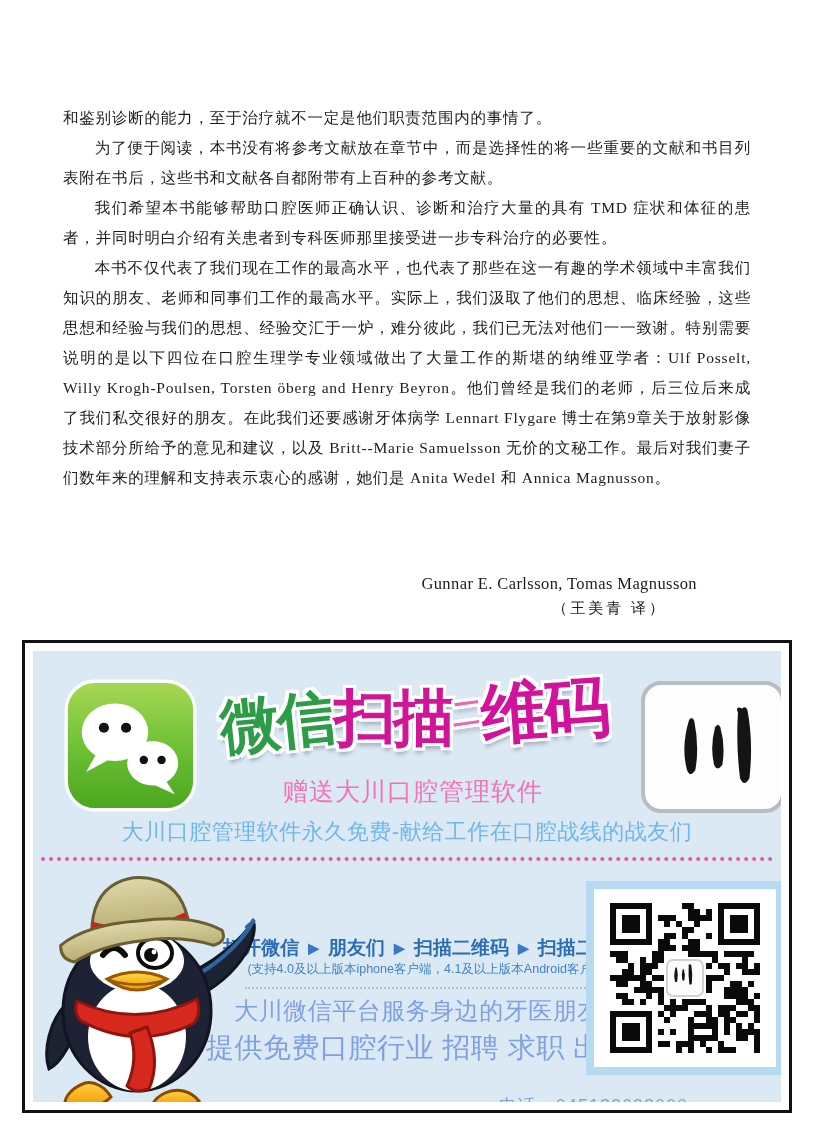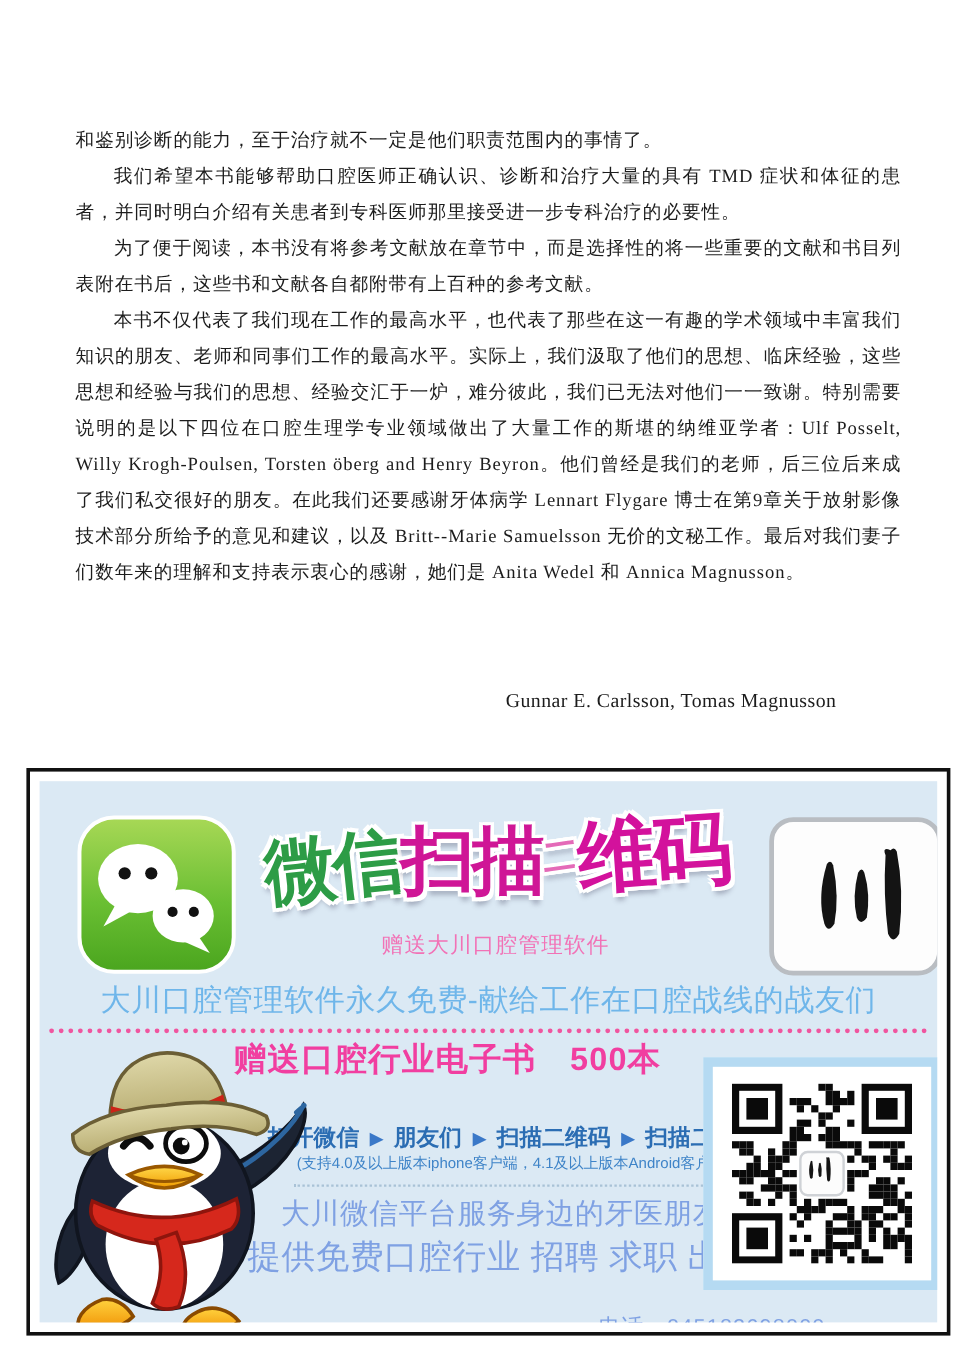--- a/index.html
+++ b/index.html
@@ -35,23 +35,23 @@
   .ad-title .t-mag1{color:#cf1696;font-size:62px;display:inline-block;transform:rotate(2deg);}
   .ad-title .t-small{color:#e46ab8;font-size:32px;display:inline-block;transform:translateY(-12px) rotate(-6deg);}
   .ad-title .t-mag2{color:#d3129c;font-size:66px;display:inline-block;transform:rotate(-2deg);}
 
   
   .dachuan-box{position:absolute;left:608px;top:30px;width:136px;height:124px;background:#fdfdfd;
                border:4px solid #b9bdc2;border-radius:20px;display:flex;align-items:center;justify-content:center;}
   .dachuan-box svg{width:104px;height:104px;}
 
   .sub-pink{position:absolute;left:120px;top:124px;width:520px;text-align:center;
-            color:#f272b6;font-size:18px;letter-spacing:1px;}
+            color:#f272b6;font-size:25px;letter-spacing:1px;}
   .line-blue{position:absolute;left:0;top:166px;width:100%;text-align:center;
-             color:#6fb6ea;font-size:25px;letter-spacing:0.5px;}
+             color:#6fb6ea;font-size:22px;letter-spacing:0.5px;}
   .dotted-pink{position:absolute;left:8px;right:8px;top:206px;border-top:4px dotted #f0559f;}
   .ebook-line{position:absolute;left:60px;top:214px;width:560px;text-align:center;
               color:#f13ea0;font-size:27px;font-weight:bold;letter-spacing:1px;}
 
   .method-row{position:absolute;left:400px;top:243px;display:flex;align-items:center;gap:10px;}
   .method-dot{width:15px;height:15px;border-radius:50%;
               background:radial-gradient(circle at 35% 30%,#ffd2ec,#ef77c0 60%,#d44da0);}
   .method-title{color:#1a6fae;font-size:29px;font-weight:bold;letter-spacing:4px;}
 
   .steps-row{position:absolute;left:180px;top:284px;width:430px;display:flex;justify-content:center;
@@ -81,27 +81,28 @@
   
   .penguin{position:absolute;left:-4px;top:214px;width:240px;height:245px;}
 </style>
 </head>
 <body>
 
 <div class="page">
 
   <div class="preface">
     <p class="first">和鉴别诊断的能力，至于治疗就不一定是他们职责范围内的事情了。</p>
+    <p>为了便于阅读，本书没有将参考文献放在章节中，而是选择性的将一些重要的文献和书目列表附在书后，这些书和文献各自都附带有上百种的参考文献。</p>
     <p>我们希望本书能够帮助口腔医师正确认识、诊断和治疗大量的具有 TMD 症状和体征的患者，并同时明白介绍有关患者到专科医师那里接受进一步专科治疗的必要性。</p>
-    <p>为了便于阅读，本书没有将参考文献放在章节中，而是选择性的将一些重要的文献和书目列表附在书后，这些书和文献各自都附带有上百种的参考文献。</p>
     <p>本书不仅代表了我们现在工作的最高水平，也代表了那些在这一有趣的学术领域中丰富我们知识的朋友、老师和同事们工作的最高水平。实际上，我们汲取了他们的思想、临床经验，这些思想和经验与我们的思想、经验交汇于一炉，难分彼此，我们已无法对他们一一致谢。特别需要说明的是以下四位在口腔生理学专业领域做出了大量工作的斯堪的纳维亚学者：Ulf Posselt, Willy Krogh-Poulsen, Torsten öberg and Henry Beyron。他们曾经是我们的老师，后三位后来成了我们私交很好的朋友。在此我们还要感谢牙体病学 Lennart Flygare 博士在第9章关于放射影像技术部分所给予的意见和建议，以及 Britt--Marie Samuelsson 无价的文秘工作。最后对我们妻子们数年来的理解和支持表示衷心的感谢，她们是 Anita Wedel 和 Annica Magnusson。</p>
   </div>
 
   <div class="signature">
     <div class="sig-name">Gunnar E. Carlsson, Tomas Magnusson</div>
+    <div class="sig-translator">（王美青 译）</div>
   </div>
 
   <div class="ad-banner">
     <div class="ad-inner">
 
       <svg class="wechat-icon" viewBox="0 0 120 120">
         <defs>
           <linearGradient id="wg" x1="0" y1="0" x2="0" y2="1">
             <stop offset="0" stop-color="#a8d856"></stop>
               <stop offset="0.55" stop-color="#6abf33"></stop>
@@ -132,21 +133,20 @@
           </g>
         </svg>
       </div>
 
       <div class="sub-pink">赠送大川口腔管理软件</div>
 
       <div class="line-blue">大川口腔管理软件永久免费-献给工作在口腔战线的战友们</div>
 
       <div class="dotted-pink"></div>
 
-      <div class="ebook-line">赠送口腔行业电子书　500本</div>
 
 
       <div class="steps-row">
         <span>打开微信</span>
         <span class="step-arrow">▶</span>
         <span>朋友们</span>
         <span class="step-arrow">▶</span>
         <span>扫描二维码</span>
         <span class="step-arrow">▶</span>
         <span>扫描二维码</span>

